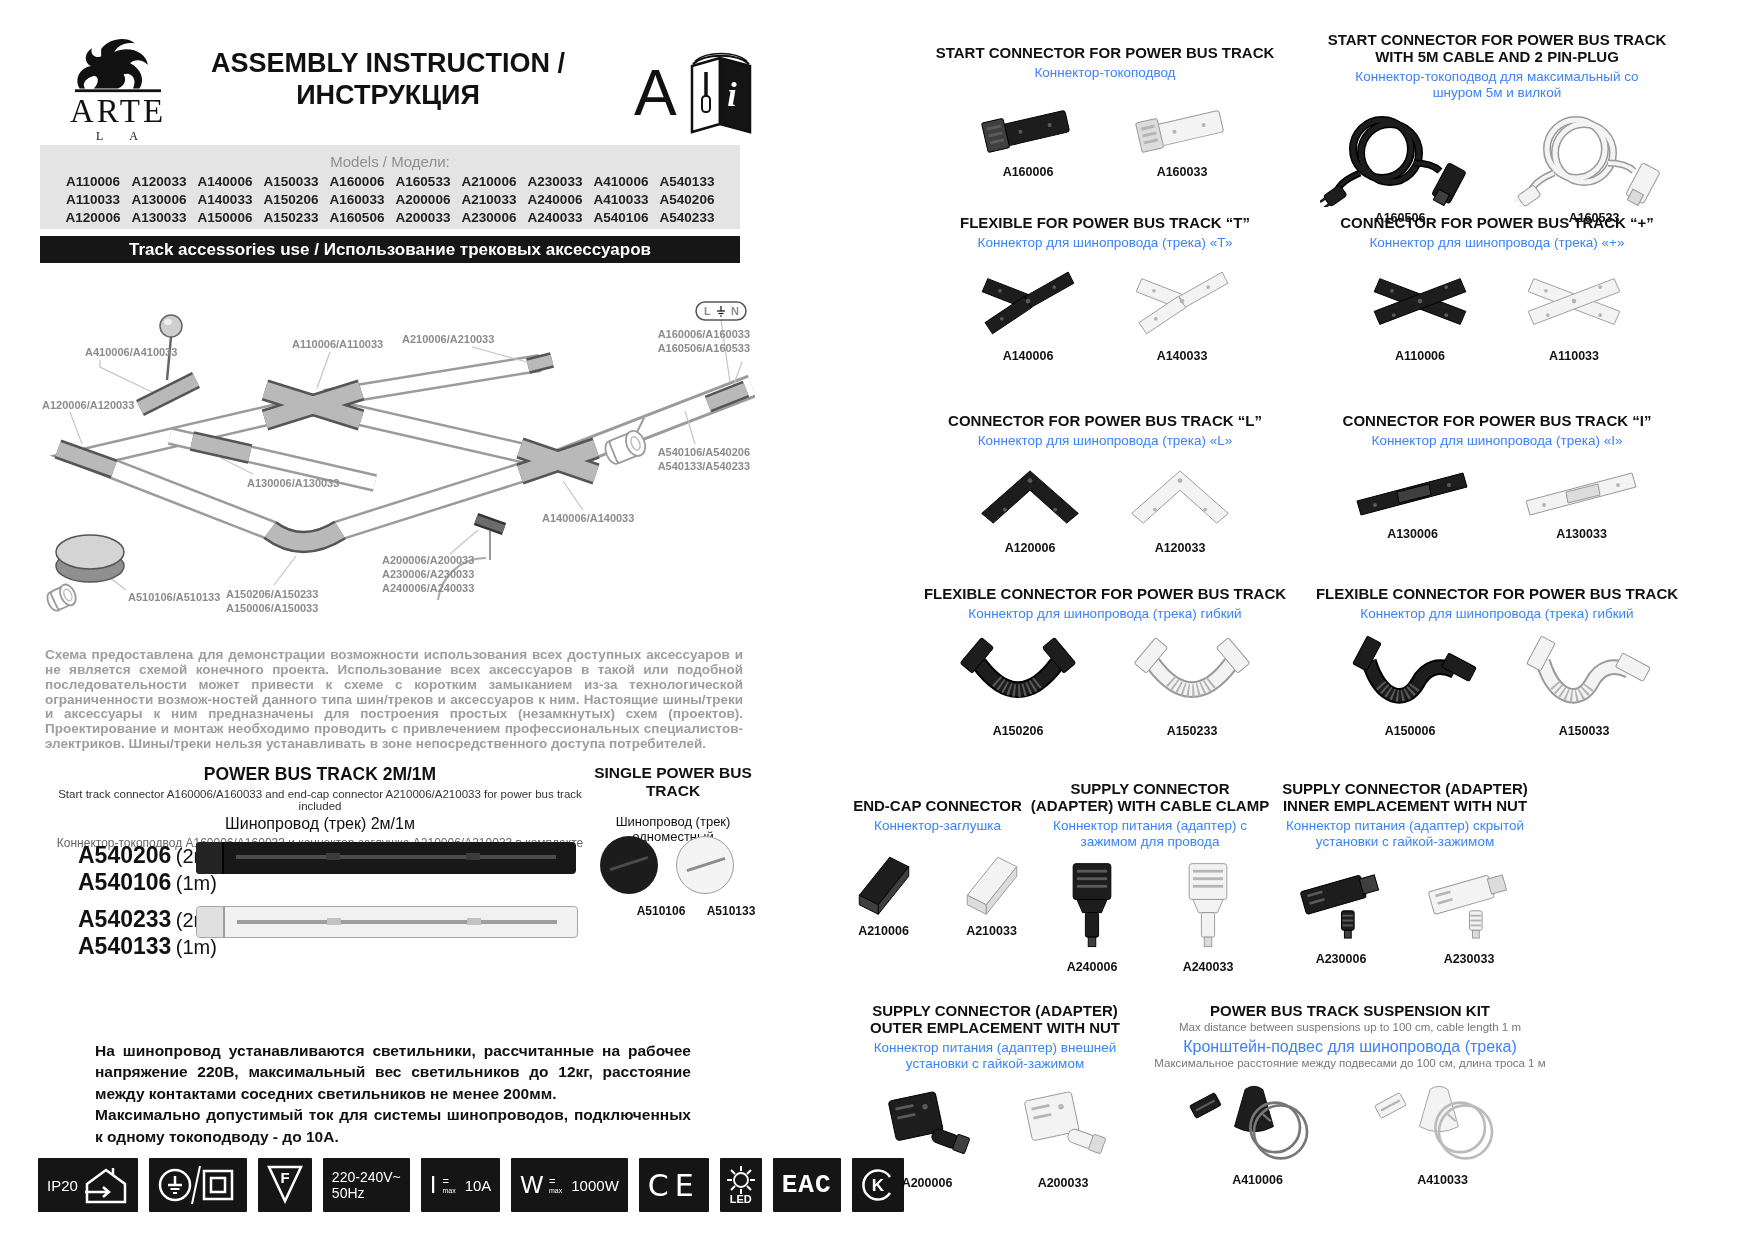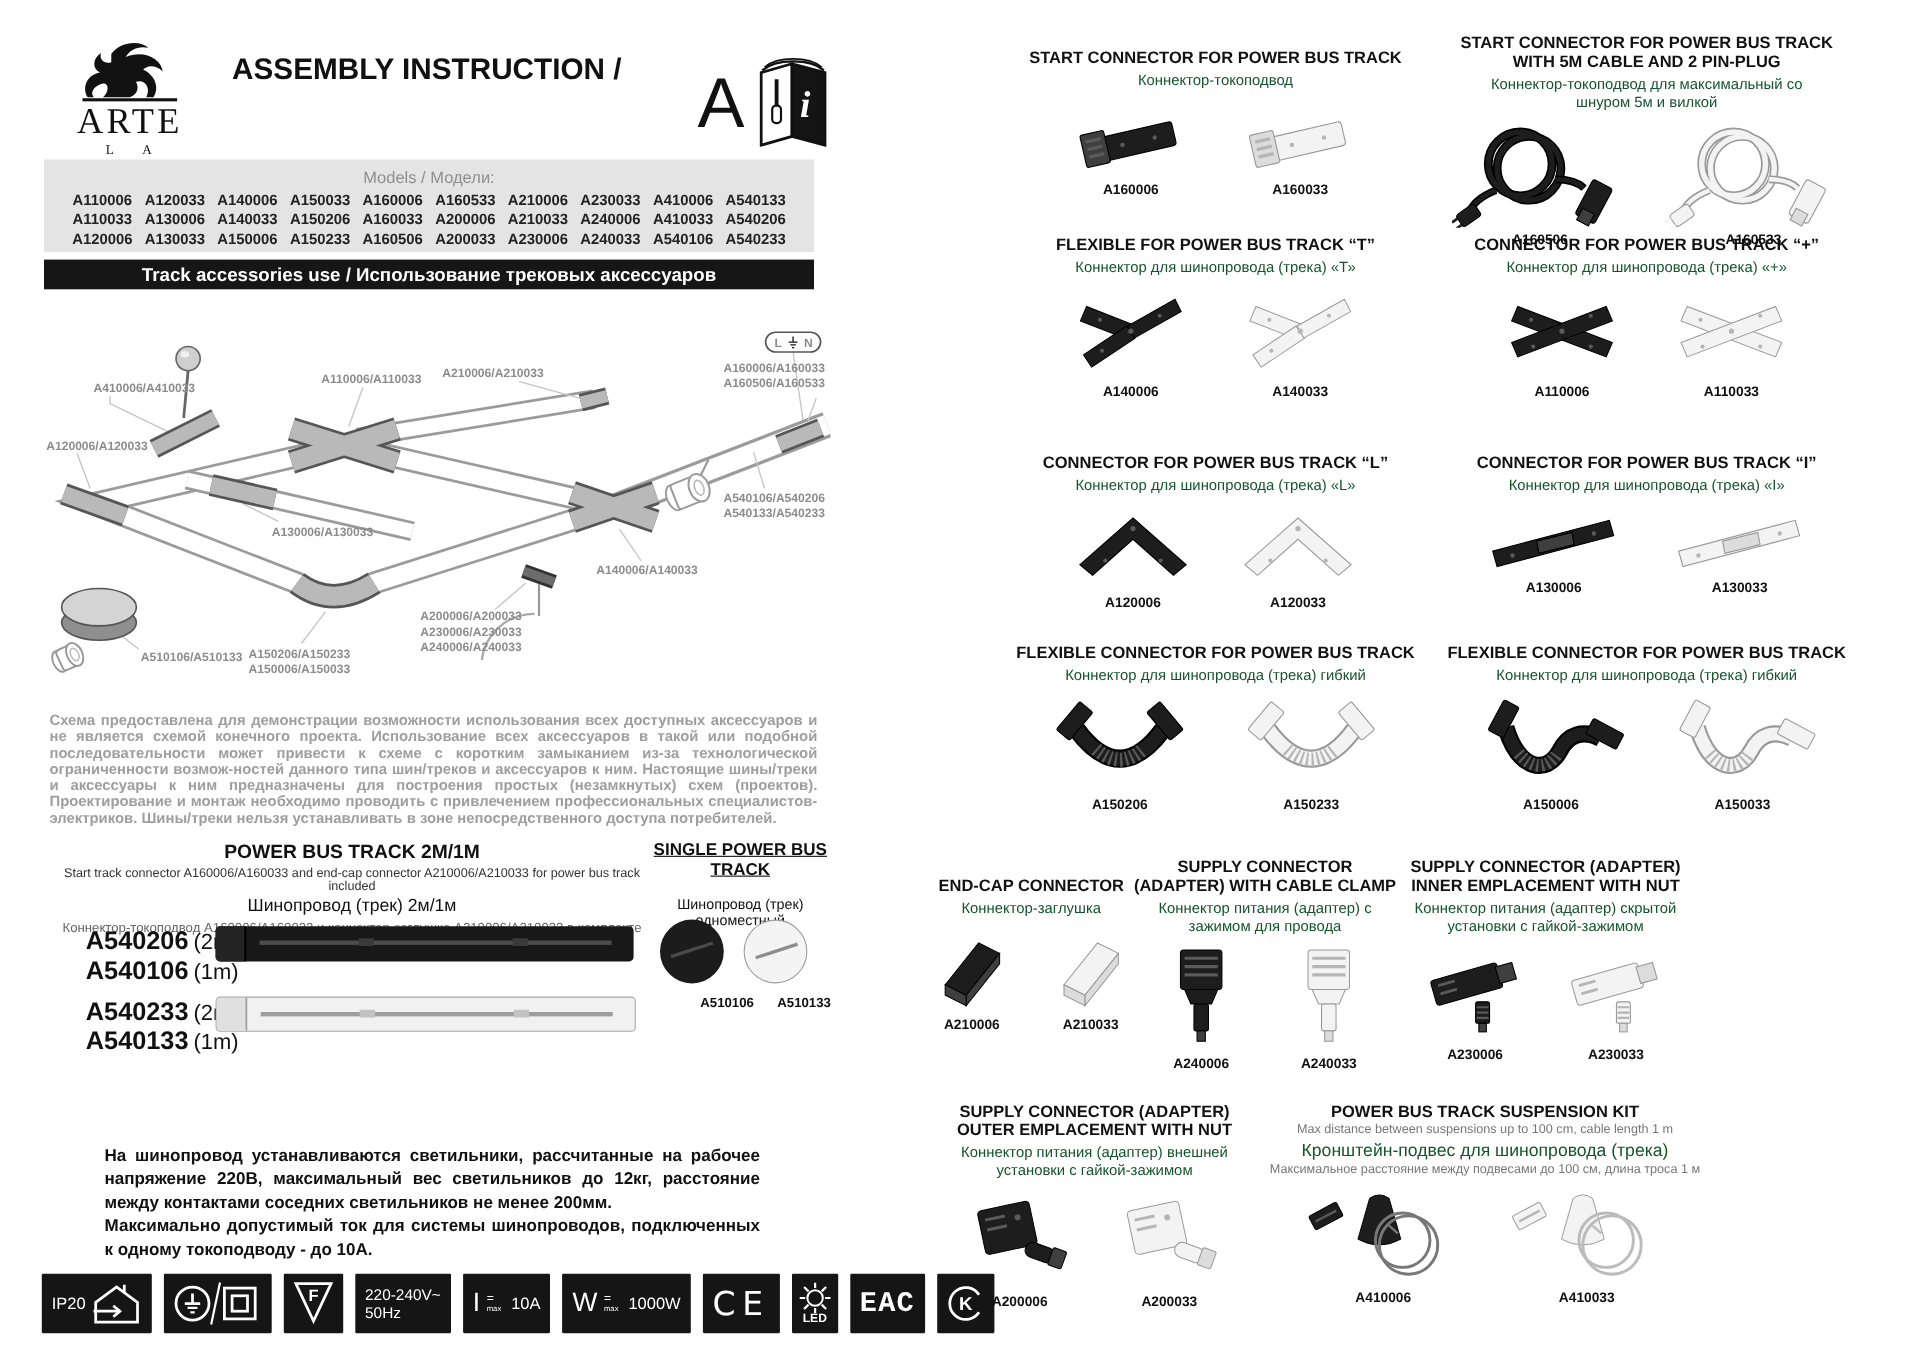--- a/index.html
+++ b/index.html
@@ -49,21 +49,21 @@
   .bar-black .endb{position:absolute;left:0;top:0;width:26px;height:32px;background:#242424;border-right:2px solid #000;border-radius:4px 0 0 4px;}
   .bar-white{left:196px;top:906px;width:382px;height:32px;background:#f1f1f1;border:1px solid #a6a6a6;border-radius:4px;box-sizing:border-box;}
   .bar-white .slot{position:absolute;left:40px;top:13px;width:320px;height:4px;background:#9d9d9d;}
   .bar-white .endb{position:absolute;left:0;top:0;width:26px;height:30px;background:#e0e0e0;border-right:2px solid #9d9d9d;border-radius:4px 0 0 4px;}
   .clip{position:absolute;top:11px;width:14px;height:7px;}
   .bar-black .clip{background:#3a3a3a;}
   .bar-white .clip{background:#c2c2c2;}
 
   
   .st{left:590px;top:764px;width:166px;text-align:center;}
-  .st .t1{font-size:15.5px;font-weight:700;line-height:1.15;text-decoration:underline;}
+  .st .t1{font-size:15.5px;font-weight:700;line-height:1.15;}
   .st .t2{font-size:13px;margin-top:14px;line-height:1.2;}
   .pucks{left:600px;top:836px;width:150px;display:flex;gap:18px;}
   .puck{width:58px;height:58px;border-radius:50%;position:relative;}
   .puck-b{background:#1c1c1c;}
   .puck-b::after{content:"";position:absolute;left:9px;top:26px;width:40px;height:3px;background:#4a4a4a;transform:rotate(-18deg);}
   .puck-w{background:#f4f4f4;border:1px solid #9c9c9c;box-sizing:border-box;}
   .puck-w::after{content:"";position:absolute;left:9px;top:26px;width:40px;height:3px;background:#8d8d8d;transform:rotate(-18deg);}
   .puck-codes{left:626px;top:904px;width:160px;display:flex;}
   .puck-codes span{width:70px;text-align:center;font-size:12px;font-weight:700;}
 
@@ -84,21 +84,21 @@
   .b-cur .stack em{font-style:normal;font-size:7px;}
   .b-ce{font-size:30px;font-weight:400;letter-spacing:6px;font-family:"DejaVu Sans",sans-serif;}
   .b-eac{font-size:26px;font-weight:700;letter-spacing:1px;font-family:"Liberation Mono",monospace;}
   .b-led{flex-direction:column;gap:0;padding:0 6px;}
   .b-led .txt{font-size:11px;font-weight:700;line-height:1;}
 
   
   .sec{position:absolute;text-align:center;}
   .sec-title{font-size:15px;font-weight:700;line-height:17px;margin:0 auto;}
   .sec-note{font-size:11.5px;color:#777;margin:2px auto 0;}
-  .sec-sub{font-size:13.5px;line-height:16px;margin:4px auto 0;color:#14532d;}
+  .sec-sub{font-size:13.5px;line-height:16px;margin:4px auto 0;color:#3b82f6;}
   .sec-sub-lg{font-size:16px;margin-top:6px;}
   .sec-products{display:flex;justify-content:center;align-items:flex-end;gap:34px;margin-top:8px;}
   .product{display:flex;flex-direction:column;align-items:center;}
   .p-img{display:flex;align-items:flex-end;justify-content:center;}
   .p-code{font-size:12.5px;font-weight:700;margin-top:4px;}
 </style>
 </head>
 <body>
 
 <div id="page">
@@ -107,20 +107,21 @@
     <svg width="96" height="58" viewBox="0 0 100 62">
       <path fill="#111" d="M32 14 C40 2 60 0 68 8 C58 6 50 10 46 17 C62 10 80 17 82 31 C75 24 67 25 63 29 C75 35 79 47 73 56 L66 56 C71 46 64 38 56 41 C60 48 56 54 50 56 L24 56 C31 50 29 41 23 43 C15 45 11 52 15 56 L9 56 C3 46 9 34 21 32 C13 28 14 18 22 13 C20 20 26 24 32 22 Z"></path>
       <rect x="4" y="57" width="92" height="3" fill="#111"></rect>
     </svg>
     <div class="arte">ARTE</div>
     <div class="lamp">L A M P</div>
   </div>
 
   <div class="abs main-title">
     <div>ASSEMBLY INSTRUCTION /</div>
+    <div>ИНСТРУКЦИЯ</div>
   </div>
 
   <div class="abs manual-icon">
     <span class="big-a">A</span>
     <svg width="76" height="86" viewBox="0 0 76 86">
       <path d="M10 14 C22 3 54 3 66 14" fill="none" stroke="#111" stroke-width="2"></path>
       <path d="M12 11 C24 1 52 1 64 11" fill="none" stroke="#111" stroke-width="1.5"></path>
       <polygon points="9,16 37,8 37,74 9,82" fill="#fff" stroke="#111" stroke-width="2.5"></polygon>
       <polygon points="37,8 67,16 67,82 37,74" fill="#141414" stroke="#111" stroke-width="2.5"></polygon>
       <line x1="23" y1="22" x2="23" y2="46" stroke="#111" stroke-width="3.5"></line>

